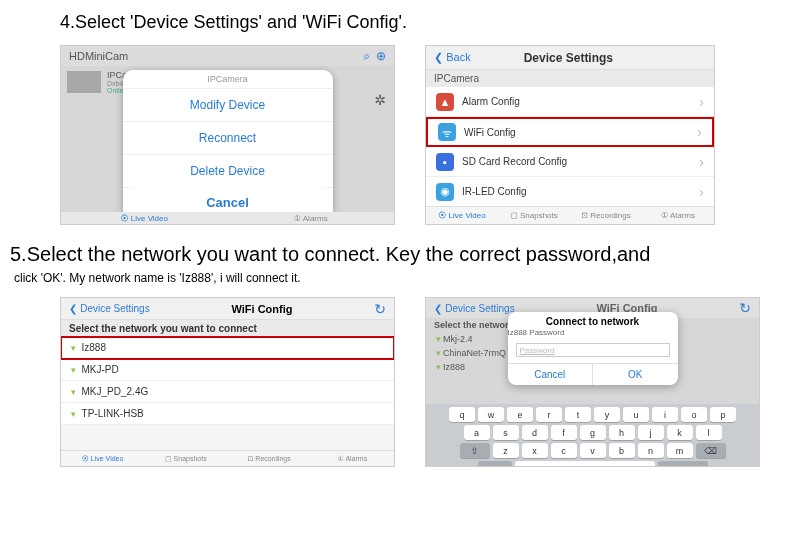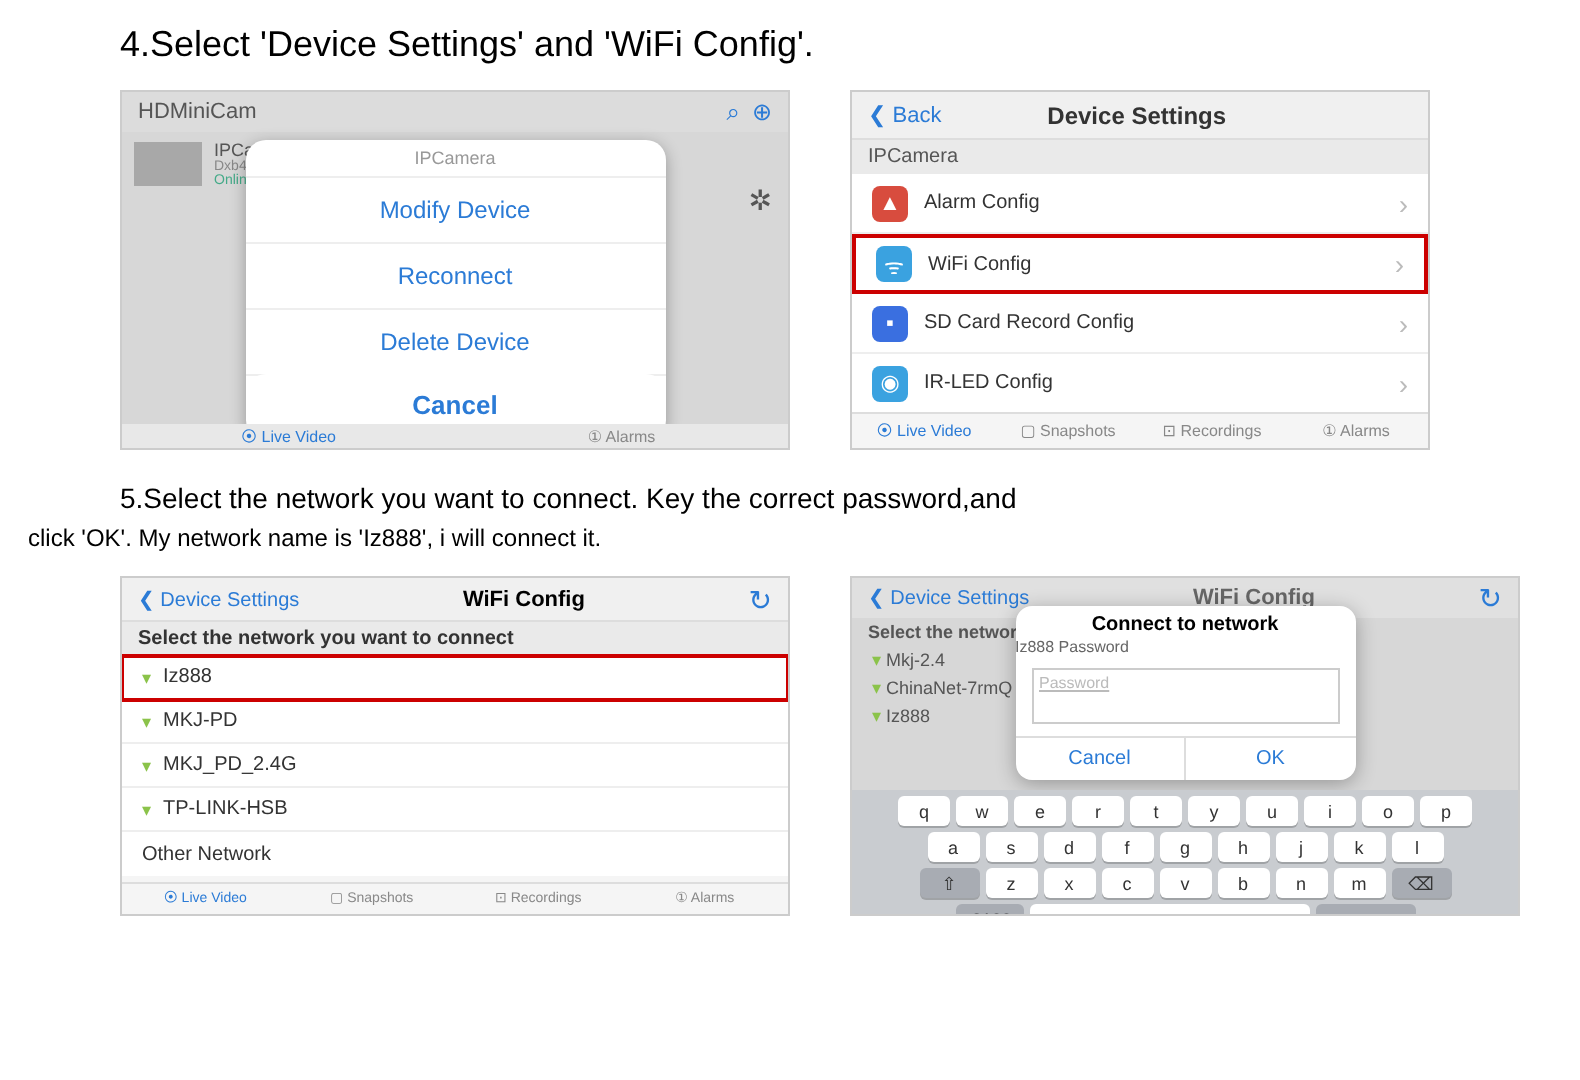--- a/index.html
+++ b/index.html
@@ -1,19 +1,19 @@
 <!DOCTYPE html>
 <html><head>
 <meta charset="utf-8">
 <style>
   * { box-sizing: border-box; margin: 0; padding: 0; }
   body { font-family: Arial, sans-serif; background: #fff; width: 790px; height: 540px; font-size: 14px; color: #000; }
   .page { padding: 6px 10px; }
   .instruction { font-size: 18px; margin: 4px 0 10px 50px; line-height: 1.4; }
-  .instruction-5 { margin-left: 50px; font-size: 14px; line-height: 1.5; }
+  .instruction-5 { font-size: 20px; line-height: 1.5; }
   .instruction-5b { font-size: 12px; line-height: 1.5; margin-left: 4px; }
   .row { display: flex; gap: 30px; margin-left: 50px; }
   .shot { background: #e8e8e8; border: 1px solid #ccc; position: relative; overflow: hidden; }
   
   .s1 { width: 335px; height: 180px; }
   .s1-top { height: 20px; background: #dcdcdc; display: flex; align-items: center; padding: 0 8px; font-size: 10px; color: #666; }
   .s1-top .title { flex: 1; text-align: left; color: #555; font-size: 11px; }
   .s1-top .icons { display: flex; gap: 6px; color: #2b7bd6; font-size: 12px; }
   .s1-body { position: relative; height: 160px; background: #d7d7d7; }
   .s1-item { display: flex; align-items: center; gap: 6px; padding: 4px 6px; font-size: 9px; color: #555; }
@@ -61,21 +61,21 @@
   .s4-top { height: 20px; display: flex; align-items: center; padding: 0 8px; background: #e0e0e0; }
   .s4-top .back { color: #2b7bd6; font-size: 10px; }
   .s4-top .title { flex: 1; text-align: center; font-weight: bold; font-size: 11px; color: #666; }
   .s4-top .refresh { color: #2b7bd6; font-size: 14px; }
   .s4-sub { font-size: 9px; color: #555; padding: 2px 8px; font-weight: bold; }
   .s4-nets { font-size: 9px; color: #555; }
   .s4-nets div { padding: 2px 10px; }
   .s4-dialog { position: absolute; left: 50%; top: 14px; transform: translateX(-50%); width: 170px; background: #fff; border-radius: 8px; box-shadow: 0 2px 10px rgba(0,0,0,0.3); }
   .s4-dialog .dtitle { font-size: 10px; font-weight: bold; text-align: center; padding: 4px 0 1px; }
   .s4-dialog .dsub { font-size: 8px; color: #666; padding-bottom: 4px; }
-  .s4-dialog .pw { margin: 2px 8px 6px; border: 1px solid #ccc; height: 28px; font-size: 8px; color: #bbb; padding: 0 3px; line-height: 14px; text-decoration: underline; }
+  .s4-dialog .pw { margin: 2px 8px 6px; border: 1px solid #ccc; height: 14px; font-size: 8px; color: #bbb; padding: 0 3px; line-height: 14px; text-decoration: underline; }
   .s4-dialog .btns { display: flex; border-top: 1px solid #ddd; }
   .s4-dialog .btns span { flex: 1; text-align: center; font-size: 10px; color: #2b7bd6; padding: 5px 0; }
   .s4-dialog .btns span:first-child { border-right: 1px solid #ddd; }
   .s4-kb { position: absolute; bottom: 0; left: 0; right: 0; height: 62px; background: #c9ccd0; display: flex; flex-direction: column; padding: 3px; gap: 3px; }
   .kbrow { display: flex; gap: 3px; justify-content: center; }
   .key { background: #fff; border-radius: 3px; width: 26px; height: 15px; font-size: 9px; display: flex; align-items: center; justify-content: center; color: #333; box-shadow: 0 1px 0 rgba(0,0,0,0.2); }
   .key.gray { background: #a8acb3; }
   .key.space { width: 140px; }
   .key.ret { width: 50px; }
   .key.shift { width: 30px; }
@@ -181,23 +181,20 @@
         <span>MKJ-PD</span>
       </div>
       <div class="s3-net">
         <span class="s3-bars">▾</span>
         <span>MKJ_PD_2.4G</span>
       </div>
       <div class="s3-net">
         <span class="s3-bars">▾</span>
         <span>TP-LINK-HSB</span>
       </div>
-      <div class="s3-net" style="border-bottom:none">
-        <span>Other Network</span>
-      </div>
       <div class="s3-bottom">
         <span class="active">⦿ Live Video</span>
         <span>▢ Snapshots</span>
         <span>⊡ Recordings</span>
         <span>① Alarms</span>
       </div>
     </div>
 
     <div class="shot s4">
       <div class="s4-top">

